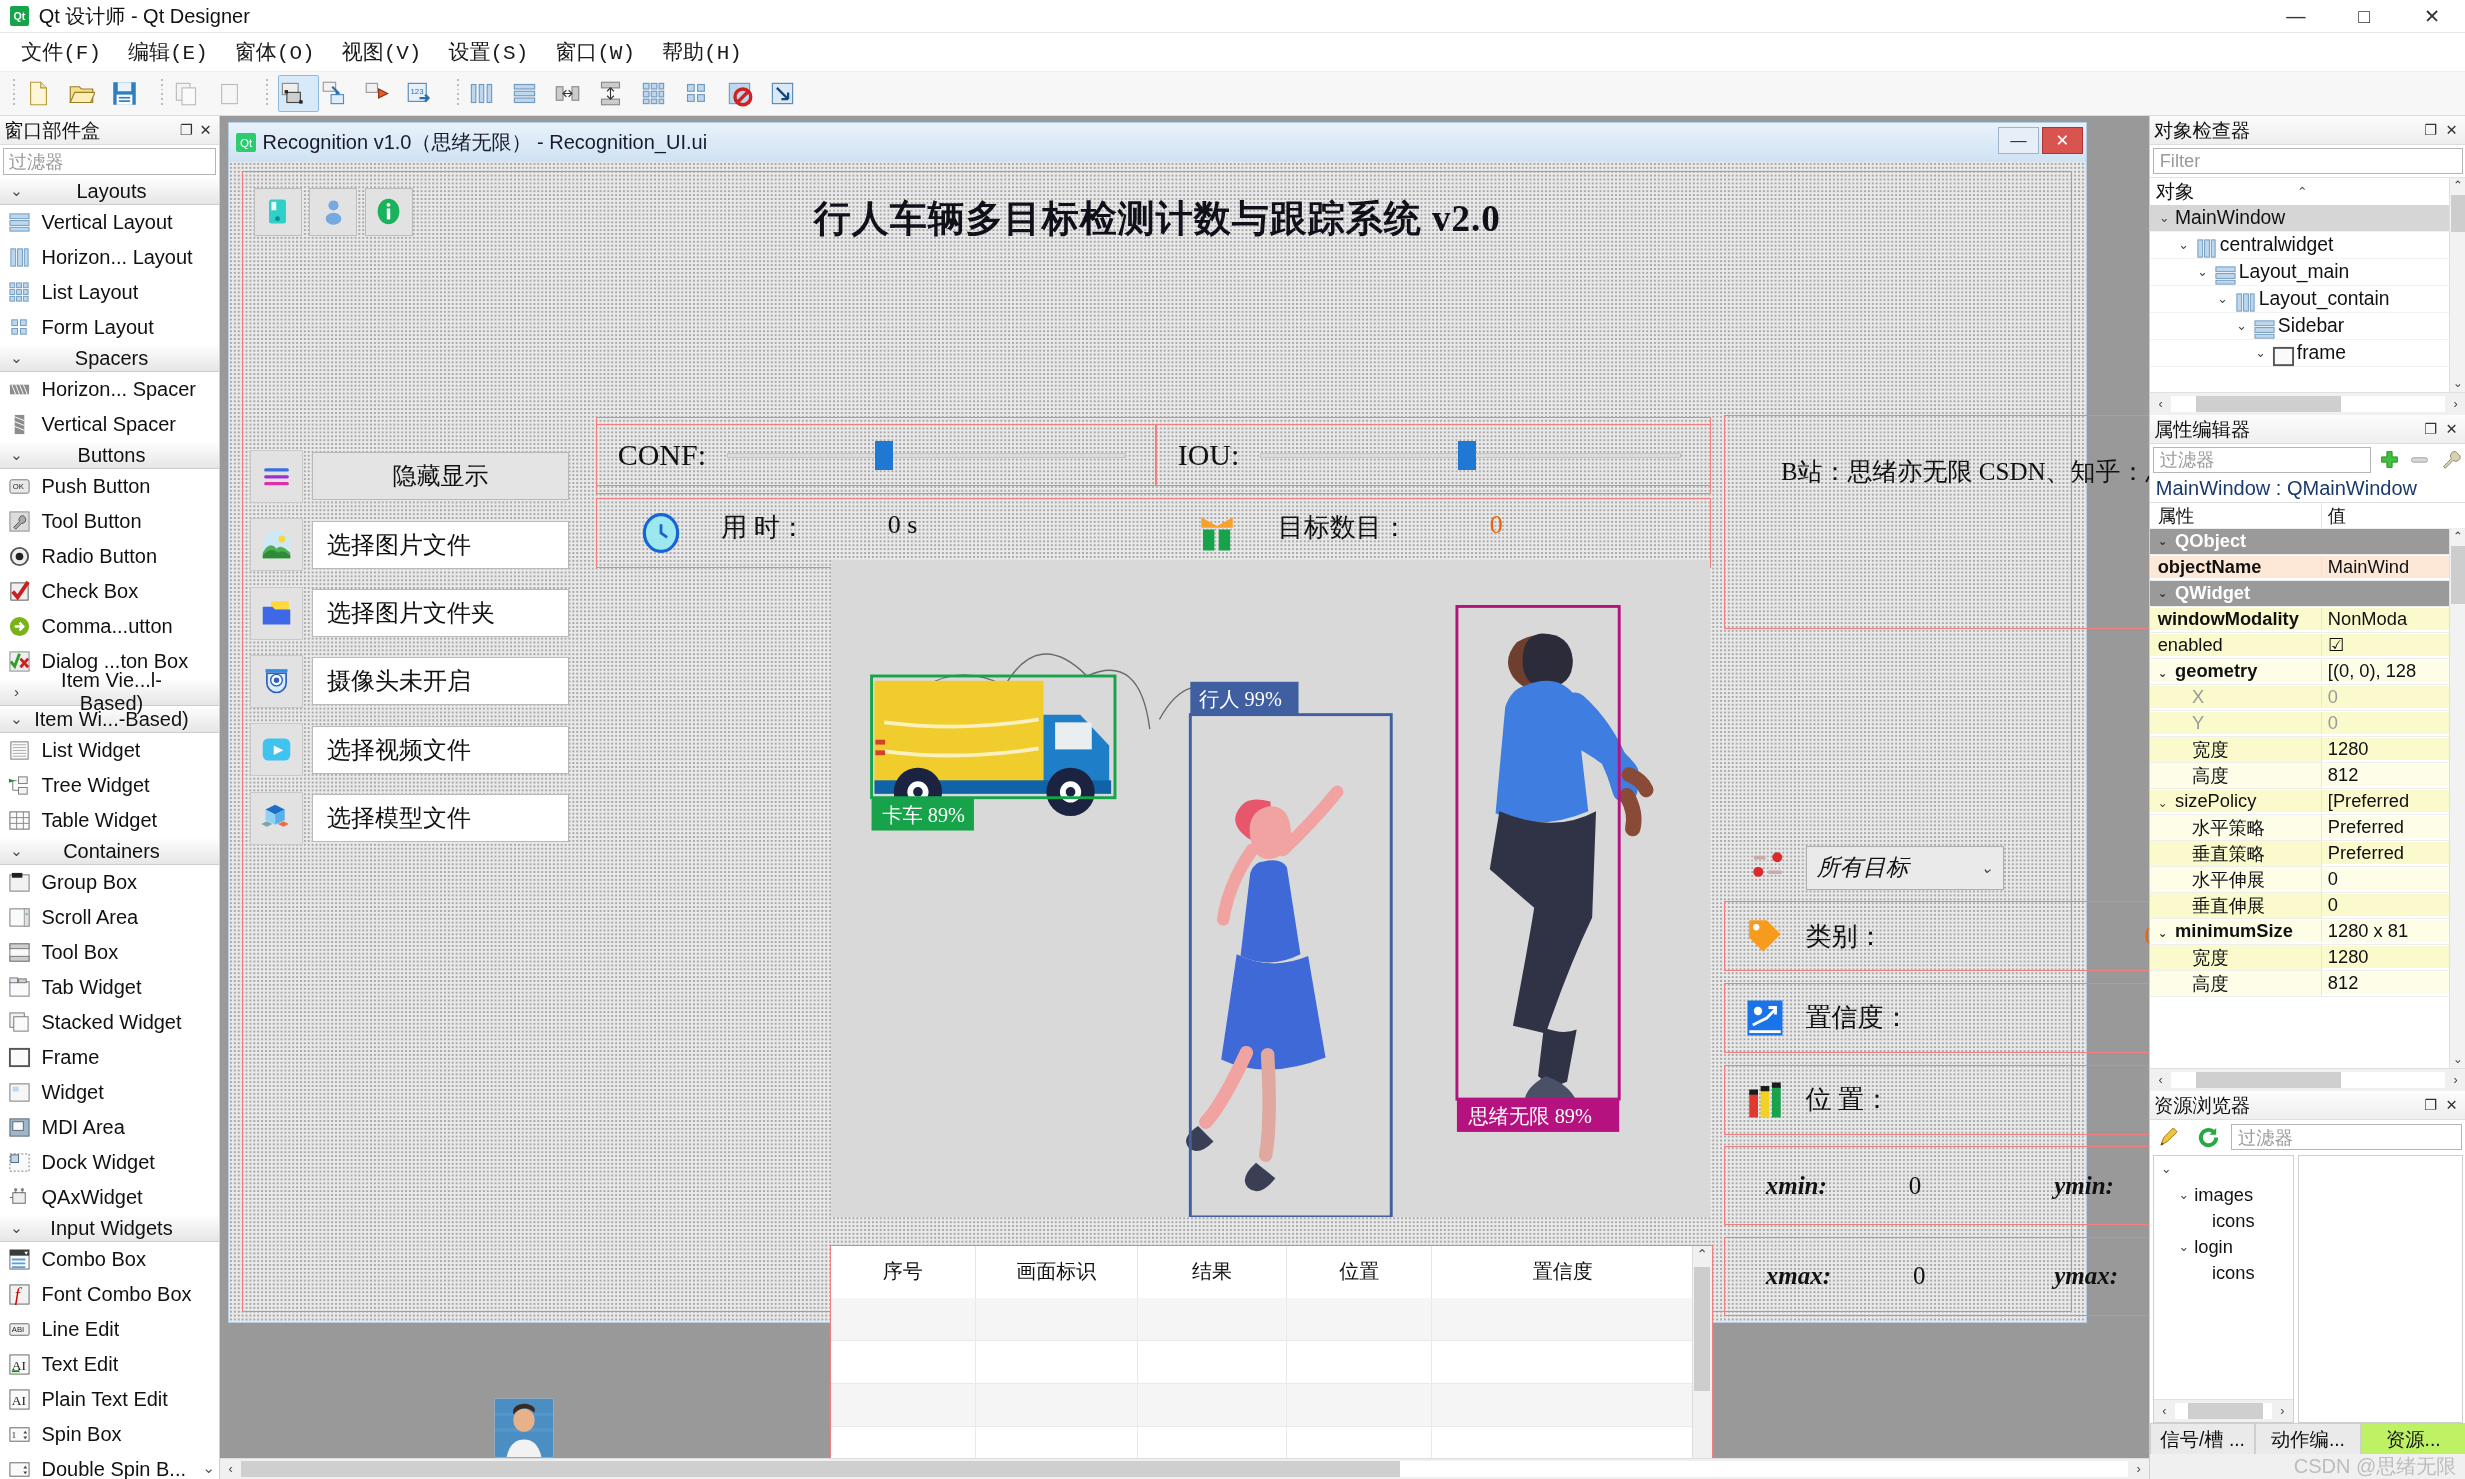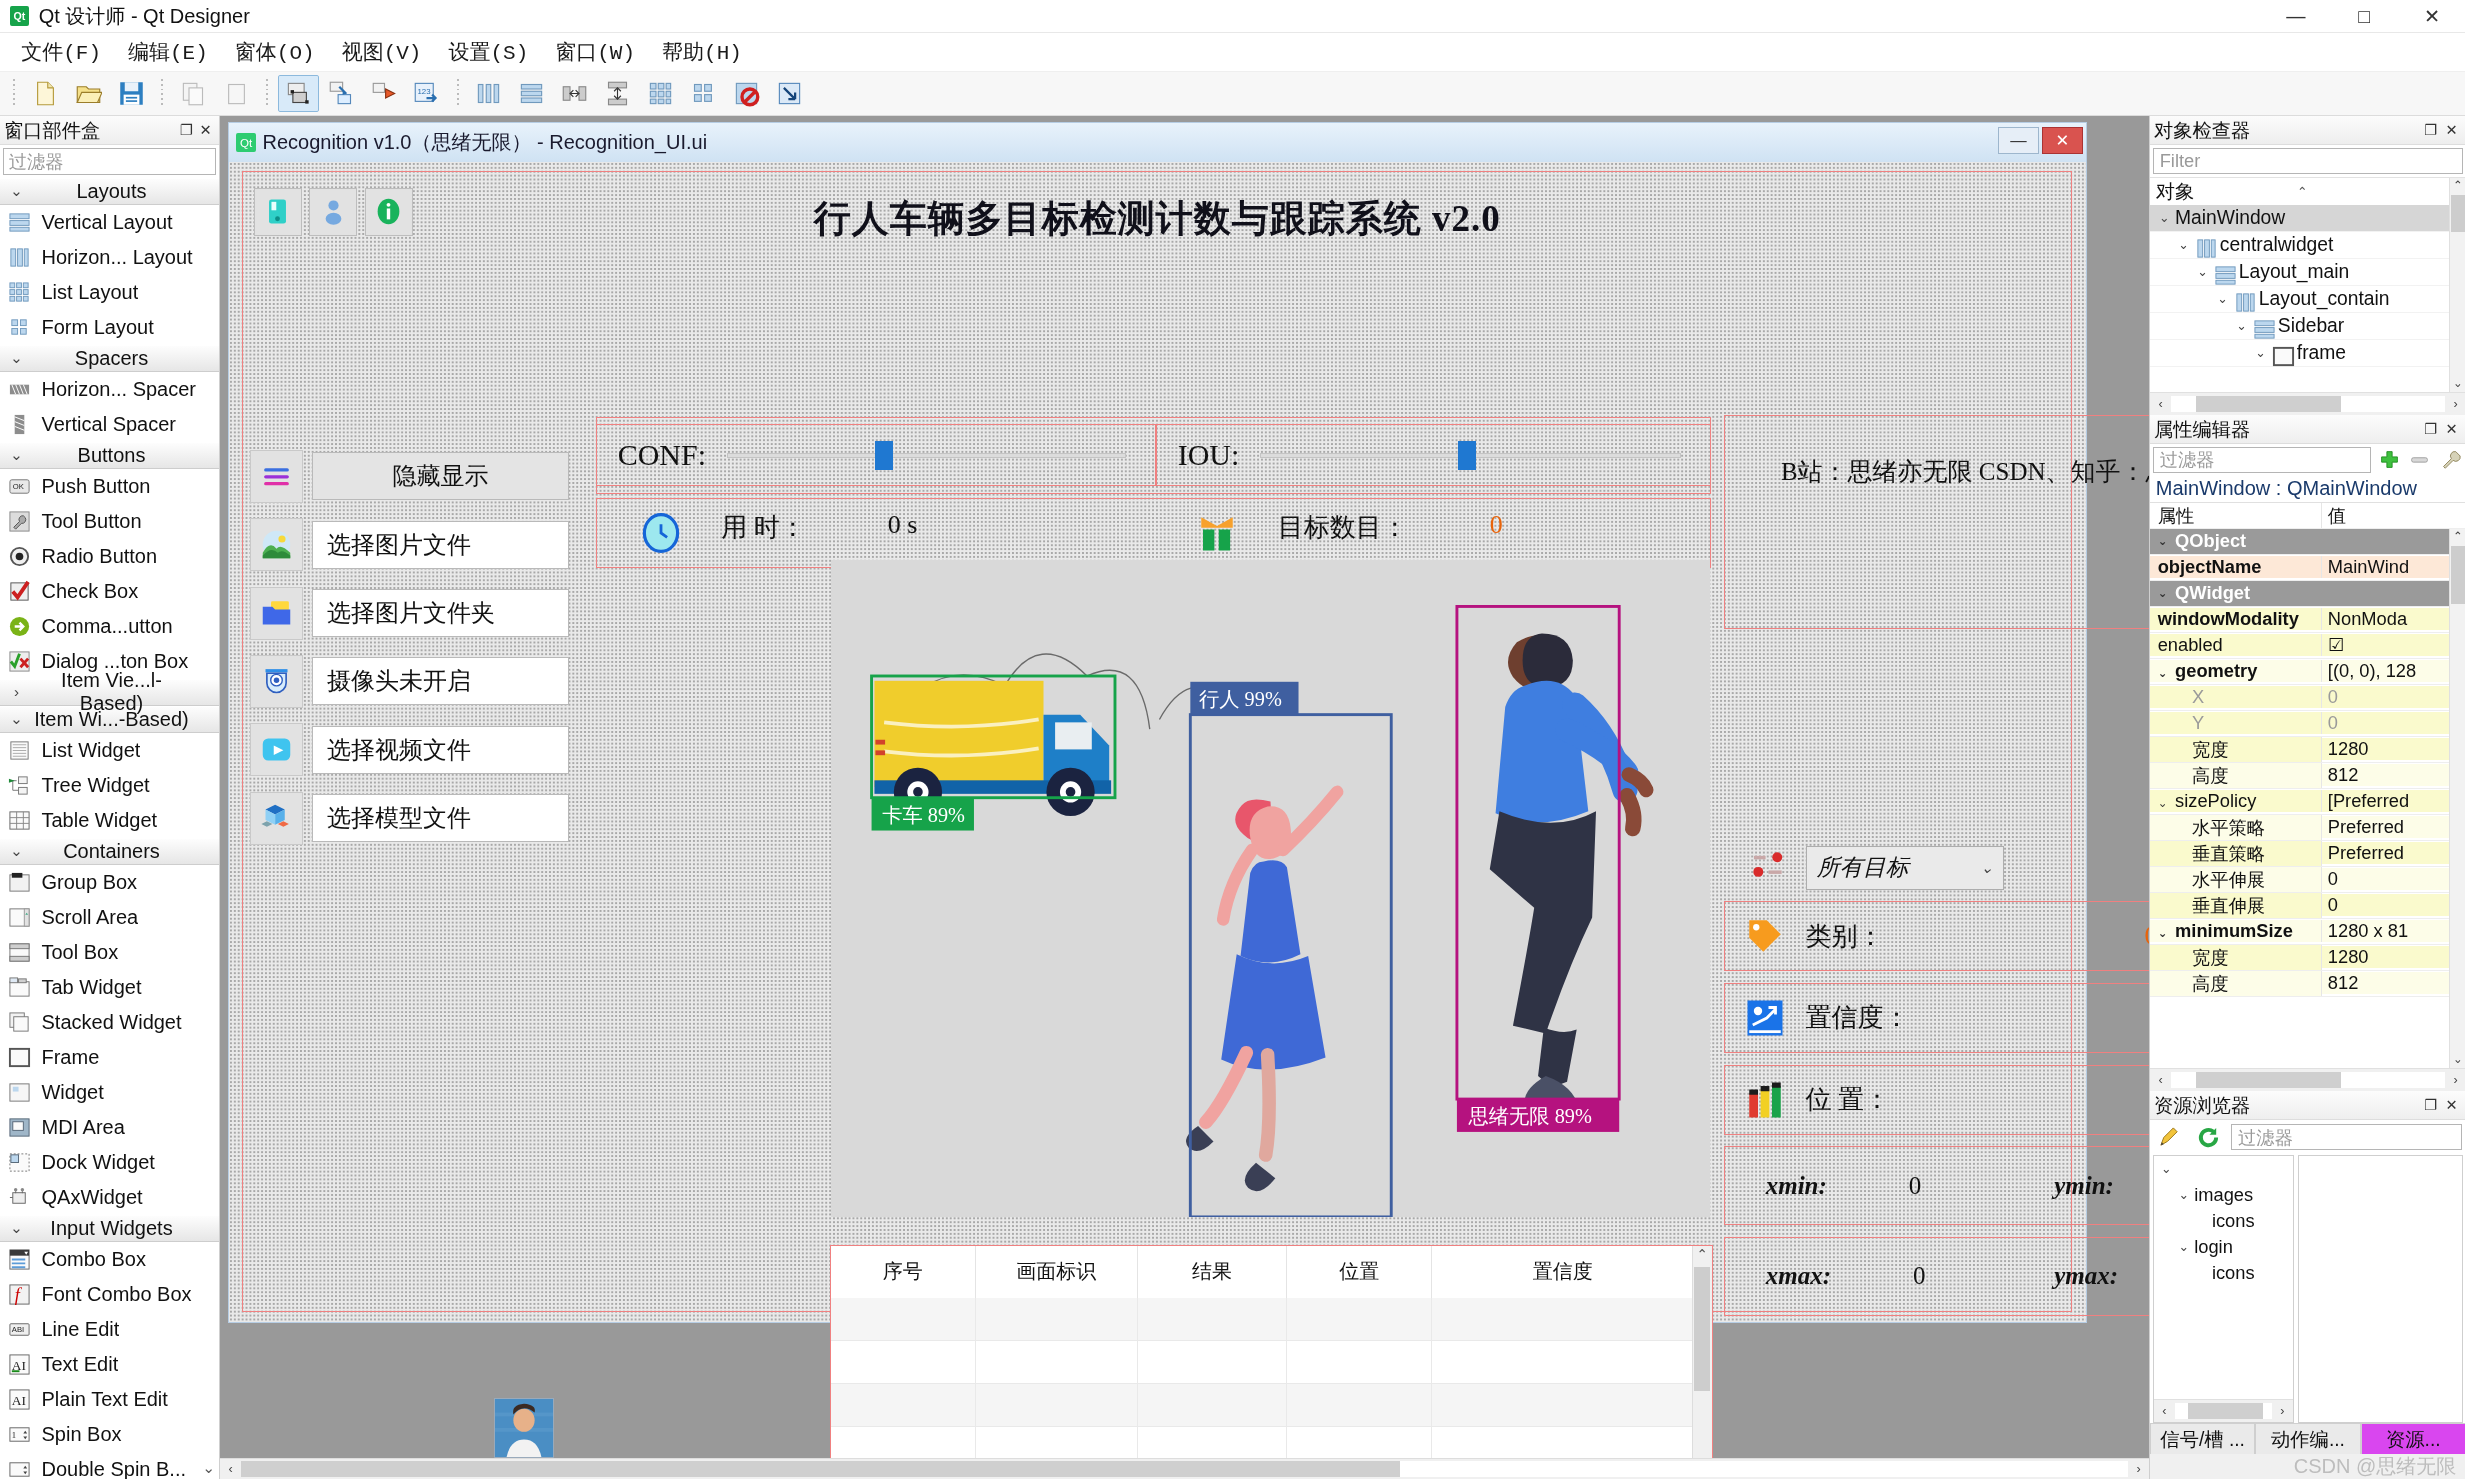--- a/index.html
+++ b/index.html
@@ -38,21 +38,21 @@
   }
   #menubar .mi { padding: 3.9px 13.5px; font-size: 21px; color: #1a1a1a; font-family: Liberation Mono, monospace; }
 
   
   #toolbar {
     height: 44px; background: #f7f7f7; display: flex; align-items: center;
     border-bottom: 1px solid #dcdcdc; padding-left: 5.8px; gap: 1.9px;
   }
   .tb-sep { width: 1.9px; height: 29px; margin: 0 7.7px;
             background: repeating-linear-gradient(to bottom, #bbb 0 1.9px, transparent 1.9px 4.8px); }
-  .tb-btn { width: 41px; height: 37px; display:flex; align-items:center; justify-content:center; border-radius:1.9px; }
+  .tb-btn { width: 41px; height: 37px; display:flex; align-items:center; justify-content:flex-start; border-radius:1.9px; }
   .tb-btn.active { background:#d8eaf9; border:1px solid #8cb9dd; }
 
   
   #workarea { display: flex; height: calc(1479px - 33px - 39px - 44px); }
 
   
   #widgetbox { width: 220px; background:#fff; border-right:1px solid #cfcfcf; display:flex; flex-direction:column; }
   #wb-header { height: 29px; display:flex; align-items:center; padding: 0 3.9px;
                background:linear-gradient(to bottom,#fcfcfc,#eeeeee); border-bottom:1px solid #ddd; }
   #wb-header .t { font-size: 19.3px; color:#111; flex:1; }
@@ -253,21 +253,21 @@
                display:flex; align-items:center; padding-left:5.8px; color:#9a9a9a; font-size:18.3px; }
   .rb-body { flex:1; display:flex; padding:0 2.9px 0 2.9px; gap:3.9px; overflow:hidden; }
   .rb-tree { width:141px; border:1px solid #cfcfcf; background:#fff; display:flex; flex-direction:column; }
   .rb-tree .rows { flex:1; overflow:hidden; }
   .rb-row { height:26px; display:flex; align-items:center; font-size:18.3px; color:#111; }
   .rb-row .chev { width:21px; text-align:center; font-size:12.6px; color:#444; }
   .rb-pane { flex:1; border:1px solid #cfcfcf; background:#fff; }
   .rb-tabs { height:31px; display:flex; align-items:stretch; background:#f0f0f0; }
   .rb-tab { flex:1; display:flex; align-items:center; justify-content:center; font-size:19.3px;
             color:#111; border:1px solid #cfcfcf; border-bottom:0; background:#eaeaea; }
-  .rb-tab.active { background:#d946ef; }
+  .rb-tab.active { background:#bef264; }
   #watermark { height:25px; display:flex; align-items:center; justify-content:flex-end;
                padding-right:9.7px; font-size:20px; color:#bdbdbd; background:#f0f0f0; }
 </style>
 </head>
 <body>
 
 <div id="titlebar">
   <div class="app-icon">Qt</div>
   <div class="title-text">Qt 设计师 - Qt Designer</div>
   <div class="wbtns">

